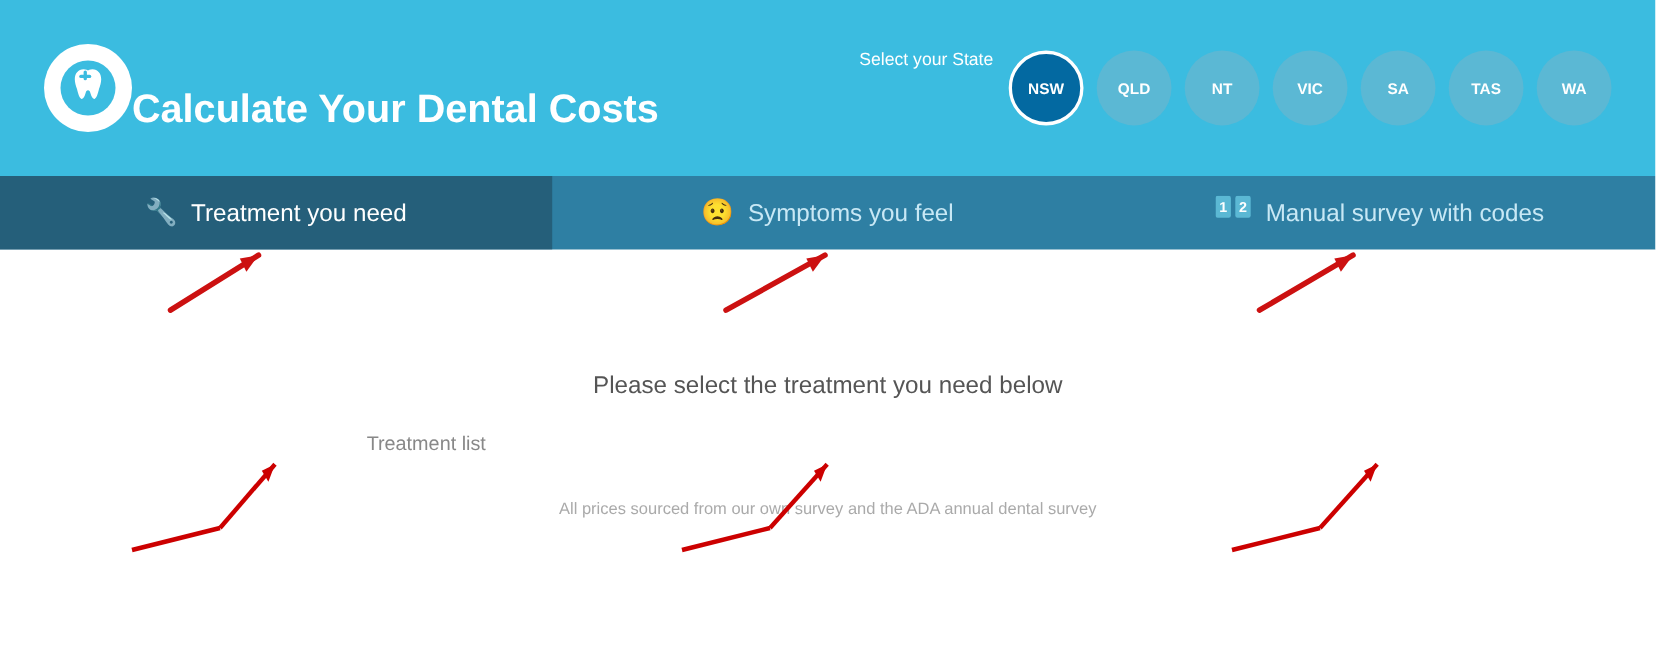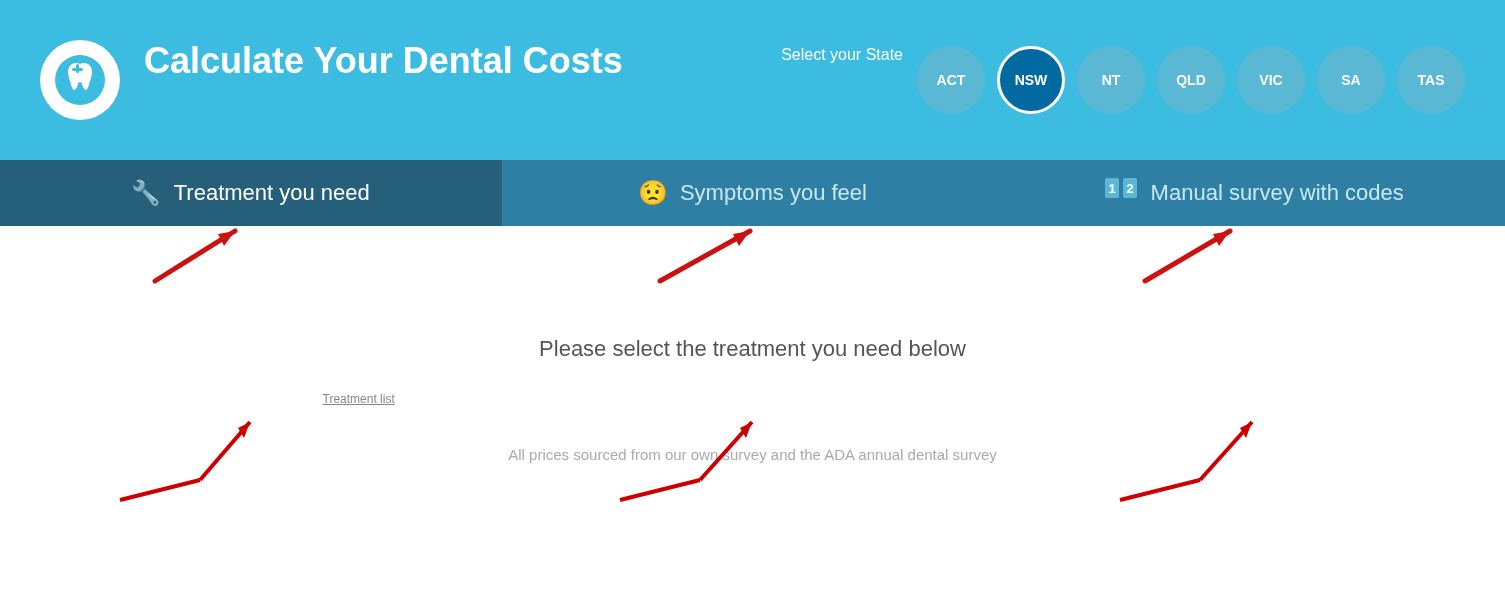--- a/index.html
+++ b/index.html
@@ -9,22 +9,22 @@
     .header {
       background: #3bbce0;
       padding: 20px 40px;
       display: flex;
       align-items: center;
       justify-content: space-between;
       min-height: 160px;
     }
     .logo-area {
       display: flex;
-      align-items: flex-start;
-      gap: 24px;
+      align-items: flex-end;
+      gap: 0;
     }
     .logo-circle {
       width: 80px;
       height: 80px;
       border-radius: 50%;
       background: #fff;
       display: flex;
       align-items: center;
       justify-content: center;
       flex-shrink: 0;
@@ -115,25 +115,24 @@
       text-align: left;
       margin-top: 10px;
     }
     .treatment-row {
       display: flex;
       align-items: center;
       gap: 30px;
       width: 860px;
     }
     .treatment-label {
-      font-size: 12px;
+      font-size: 18px;
       color: #888;
       min-width: 130px;
-      text-align: left;
-      text-decoration: underline;
+      text-align: center;
     }
     .treatment-select-wrapper {
       flex: 1;
       position: relative;
     }
     .treatment-select {
       width: 100%;
       padding: 14px 20px;
       font-size: 18px;
       color: #aaa;
@@ -179,27 +178,27 @@
         <rect x="22" y="10" width="3" height="9" rx="1.5" fill="#3bbce0"></rect>
         <rect x="18" y="14" width="11" height="3" rx="1.5" fill="#3bbce0"></rect>
       </svg>
     </div>
     <span class="header-title">Calculate Your Dental Costs</span>
   </div>
 
   <div class="state-selector">
     <span class="state-label">Select your State</span>
     <div class="state-buttons">
-      <button class="state-btn">ACT</button>
       <button class="state-btn active">NSW</button>
+      <button class="state-btn">QLD</button>
       <button class="state-btn">NT</button>
-      <button class="state-btn">QLD</button>
       <button class="state-btn">VIC</button>
       <button class="state-btn">SA</button>
       <button class="state-btn">TAS</button>
+      <button class="state-btn">WA</button>
     </div>
   </div>
 </div>
 
 <div class="tabs-wrapper" style="position:relative;">
   <div class="tabs">
     <div class="tab active">
       <span class="tab-icon">🔧</span>
       <span class="tab-label">Treatment you need</span>
     </div>

